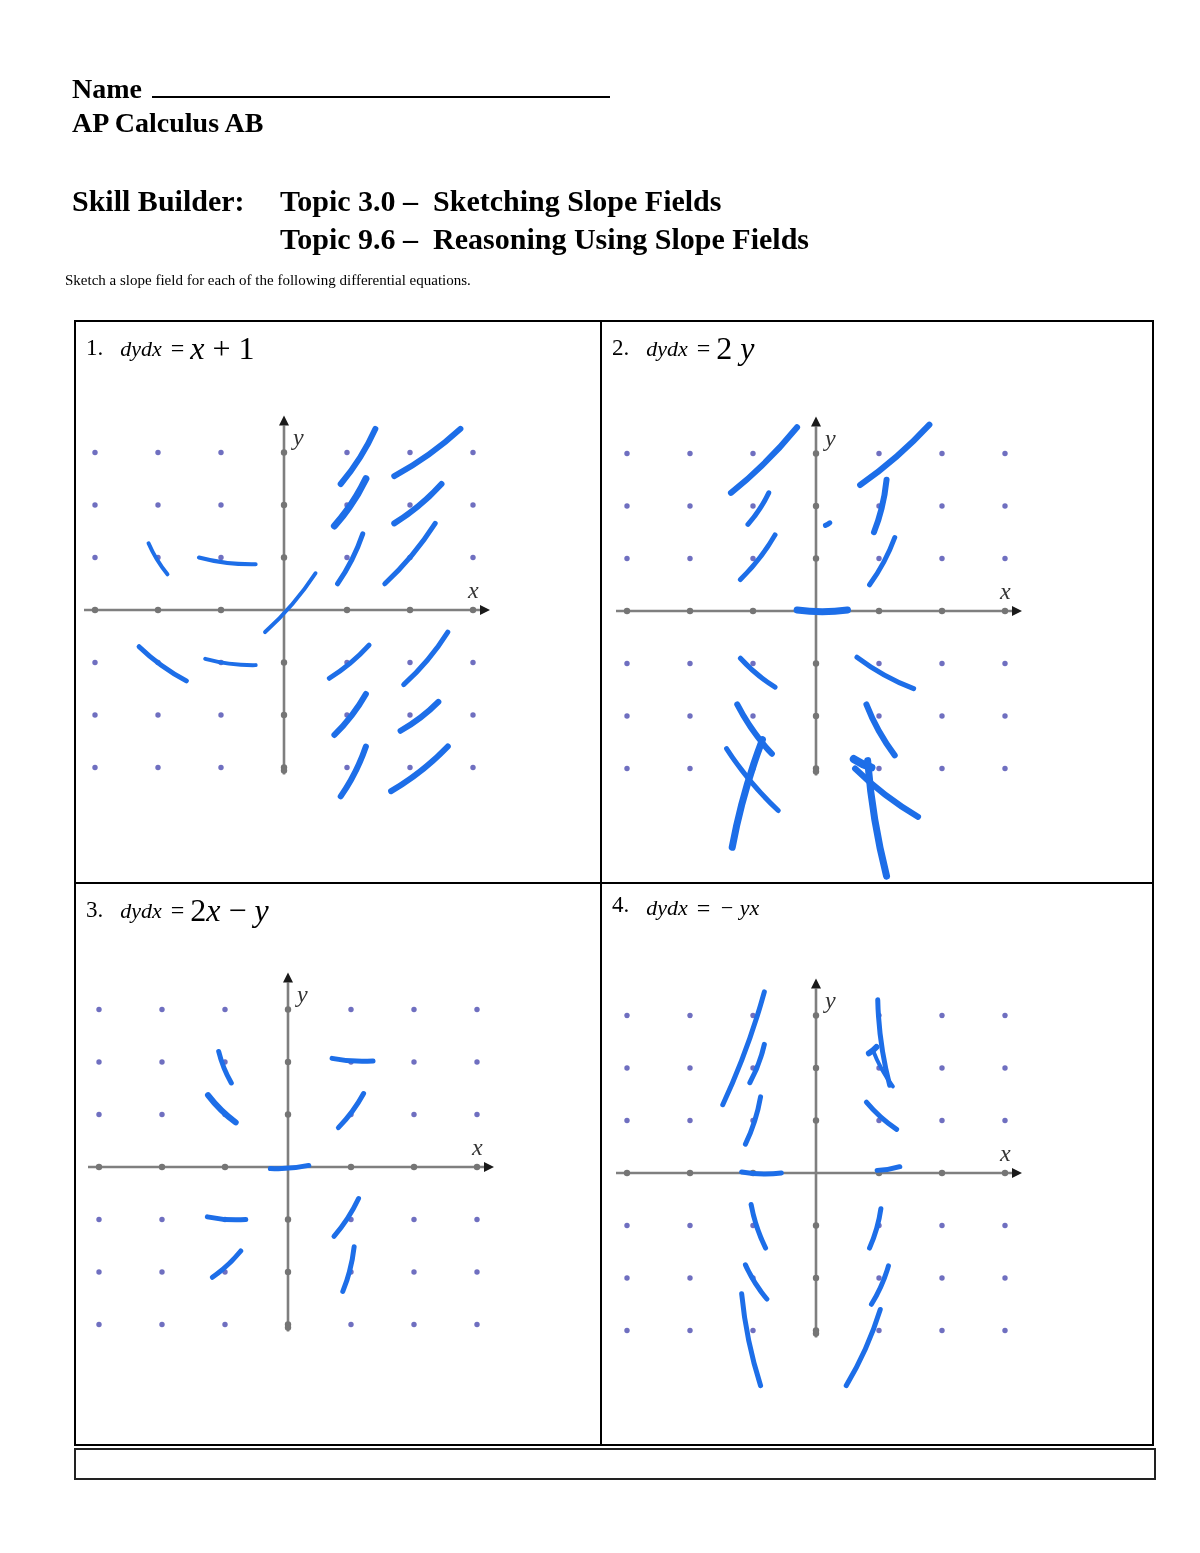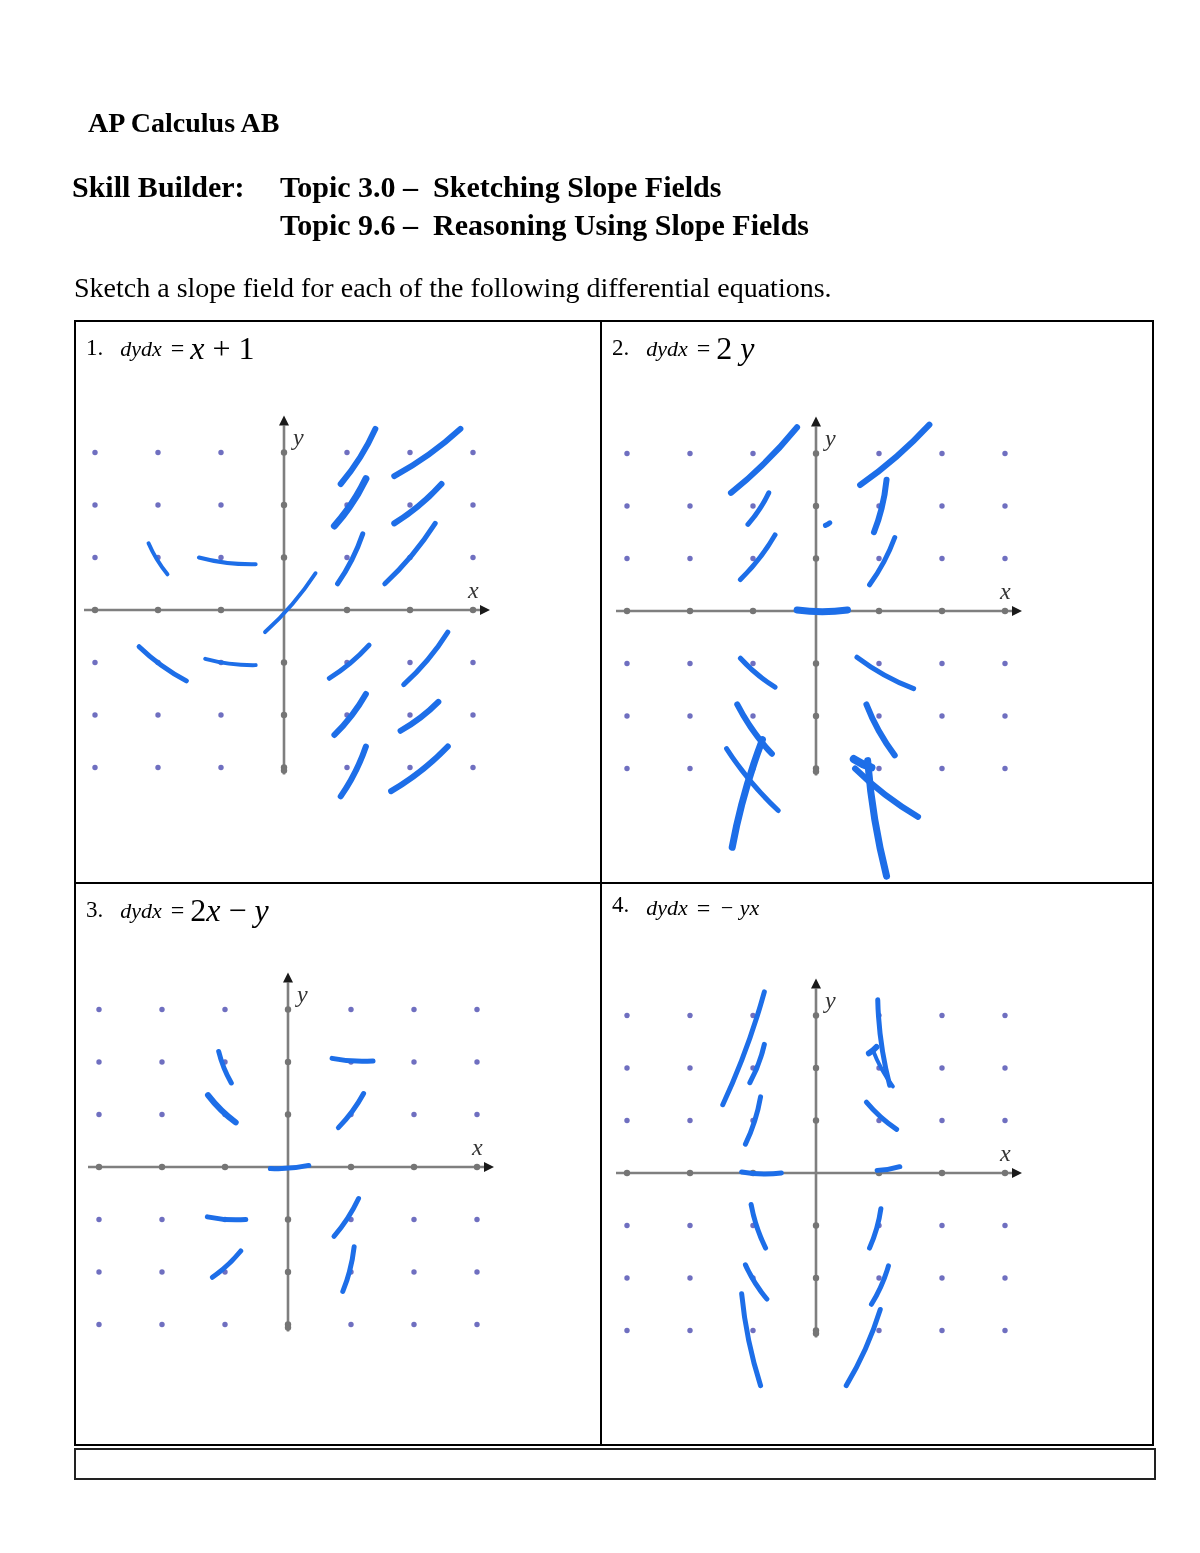--- a/index.html
+++ b/index.html
@@ -2,25 +2,25 @@
 <html><head>
 <meta charset="utf-8">
 <style>
   html,body{margin:0;padding:0;background:#fff;}
   .page{position:relative;width:1200px;height:1553px;background:#ffffff;
         font-family:"Liberation Serif", serif;color:#000;overflow:hidden;}
   .bold-serif{font-weight:bold;}
   .name-row{position:absolute;left:72px;top:72px;font-size:28px;font-weight:bold;}
   .name-underline{display:inline-block;width:458px;height:24px;
         border-bottom:2px solid #000;margin-left:10px;}
-  .course{position:absolute;left:72px;top:107px;font-size:28px;margin-left:16px;}
+  .course{position:absolute;left:72px;top:107px;font-size:28px;}
   .title-block{position:absolute;left:72px;top:168px;font-size:30px;font-weight:bold;line-height:38px;}
-  .title-row span{white-space:pre;}
+  .title-row span{white-space:pre;margin-top:14px;}
   .t-label{display:inline-block;width:208px;}
-  .instruction{position:absolute;left:74px;top:272px;font-size:28px;}
+  .instruction{position:absolute;left:65px;top:272px;font-size:15px;}
   .wtable{position:absolute;left:74px;top:320px;width:1076px;height:1122px;
         border:2px solid #000;box-sizing:content-box;
         display:grid;grid-template-columns:526px 1fr;grid-template-rows:562px 1fr;}
   .cell{position:relative;}
   .cell.bR{border-right:2px solid #000;}
   .cell.bB{border-bottom:2px solid #000;}
   .field{position:absolute;left:0;top:0;width:100%;height:100%;display:block;}
   .eq{position:absolute;top:8px;left:10px;display:flex;align-items:center;z-index:2;}
   .eq-num{align-self:flex-end;font-size:23px;margin:0 14px 6px 0;}
   .frac{display:inline-flex;flex-direction:row;align-items:center;
@@ -32,20 +32,23 @@
   .rhs .it, .frac .it{font-style:italic;}
   .rhs span{white-space:pre;}
   .answer-box{position:absolute;left:74px;top:1448px;width:1078px;height:28px;
         border:2px solid #222;background:#fff;}
 </style>
 </head>
 <body>
 
 <div class="page">
 
+  <div class="name-row">
+    <span>Name</span><span class="name-underline"></span>
+  </div>
 
   <div class="course bold-serif">AP Calculus AB</div>
 
   <div class="title-block">
     <div class="title-row">
       <span class="t-label">Skill Builder:</span><span>Topic 3.0 –  Sketching Slope Fields</span>
     </div>
     <div class="title-row">
       <span class="t-label"></span><span>Topic 9.6 –  Reasoning Using Slope Fields</span>
     </div>

